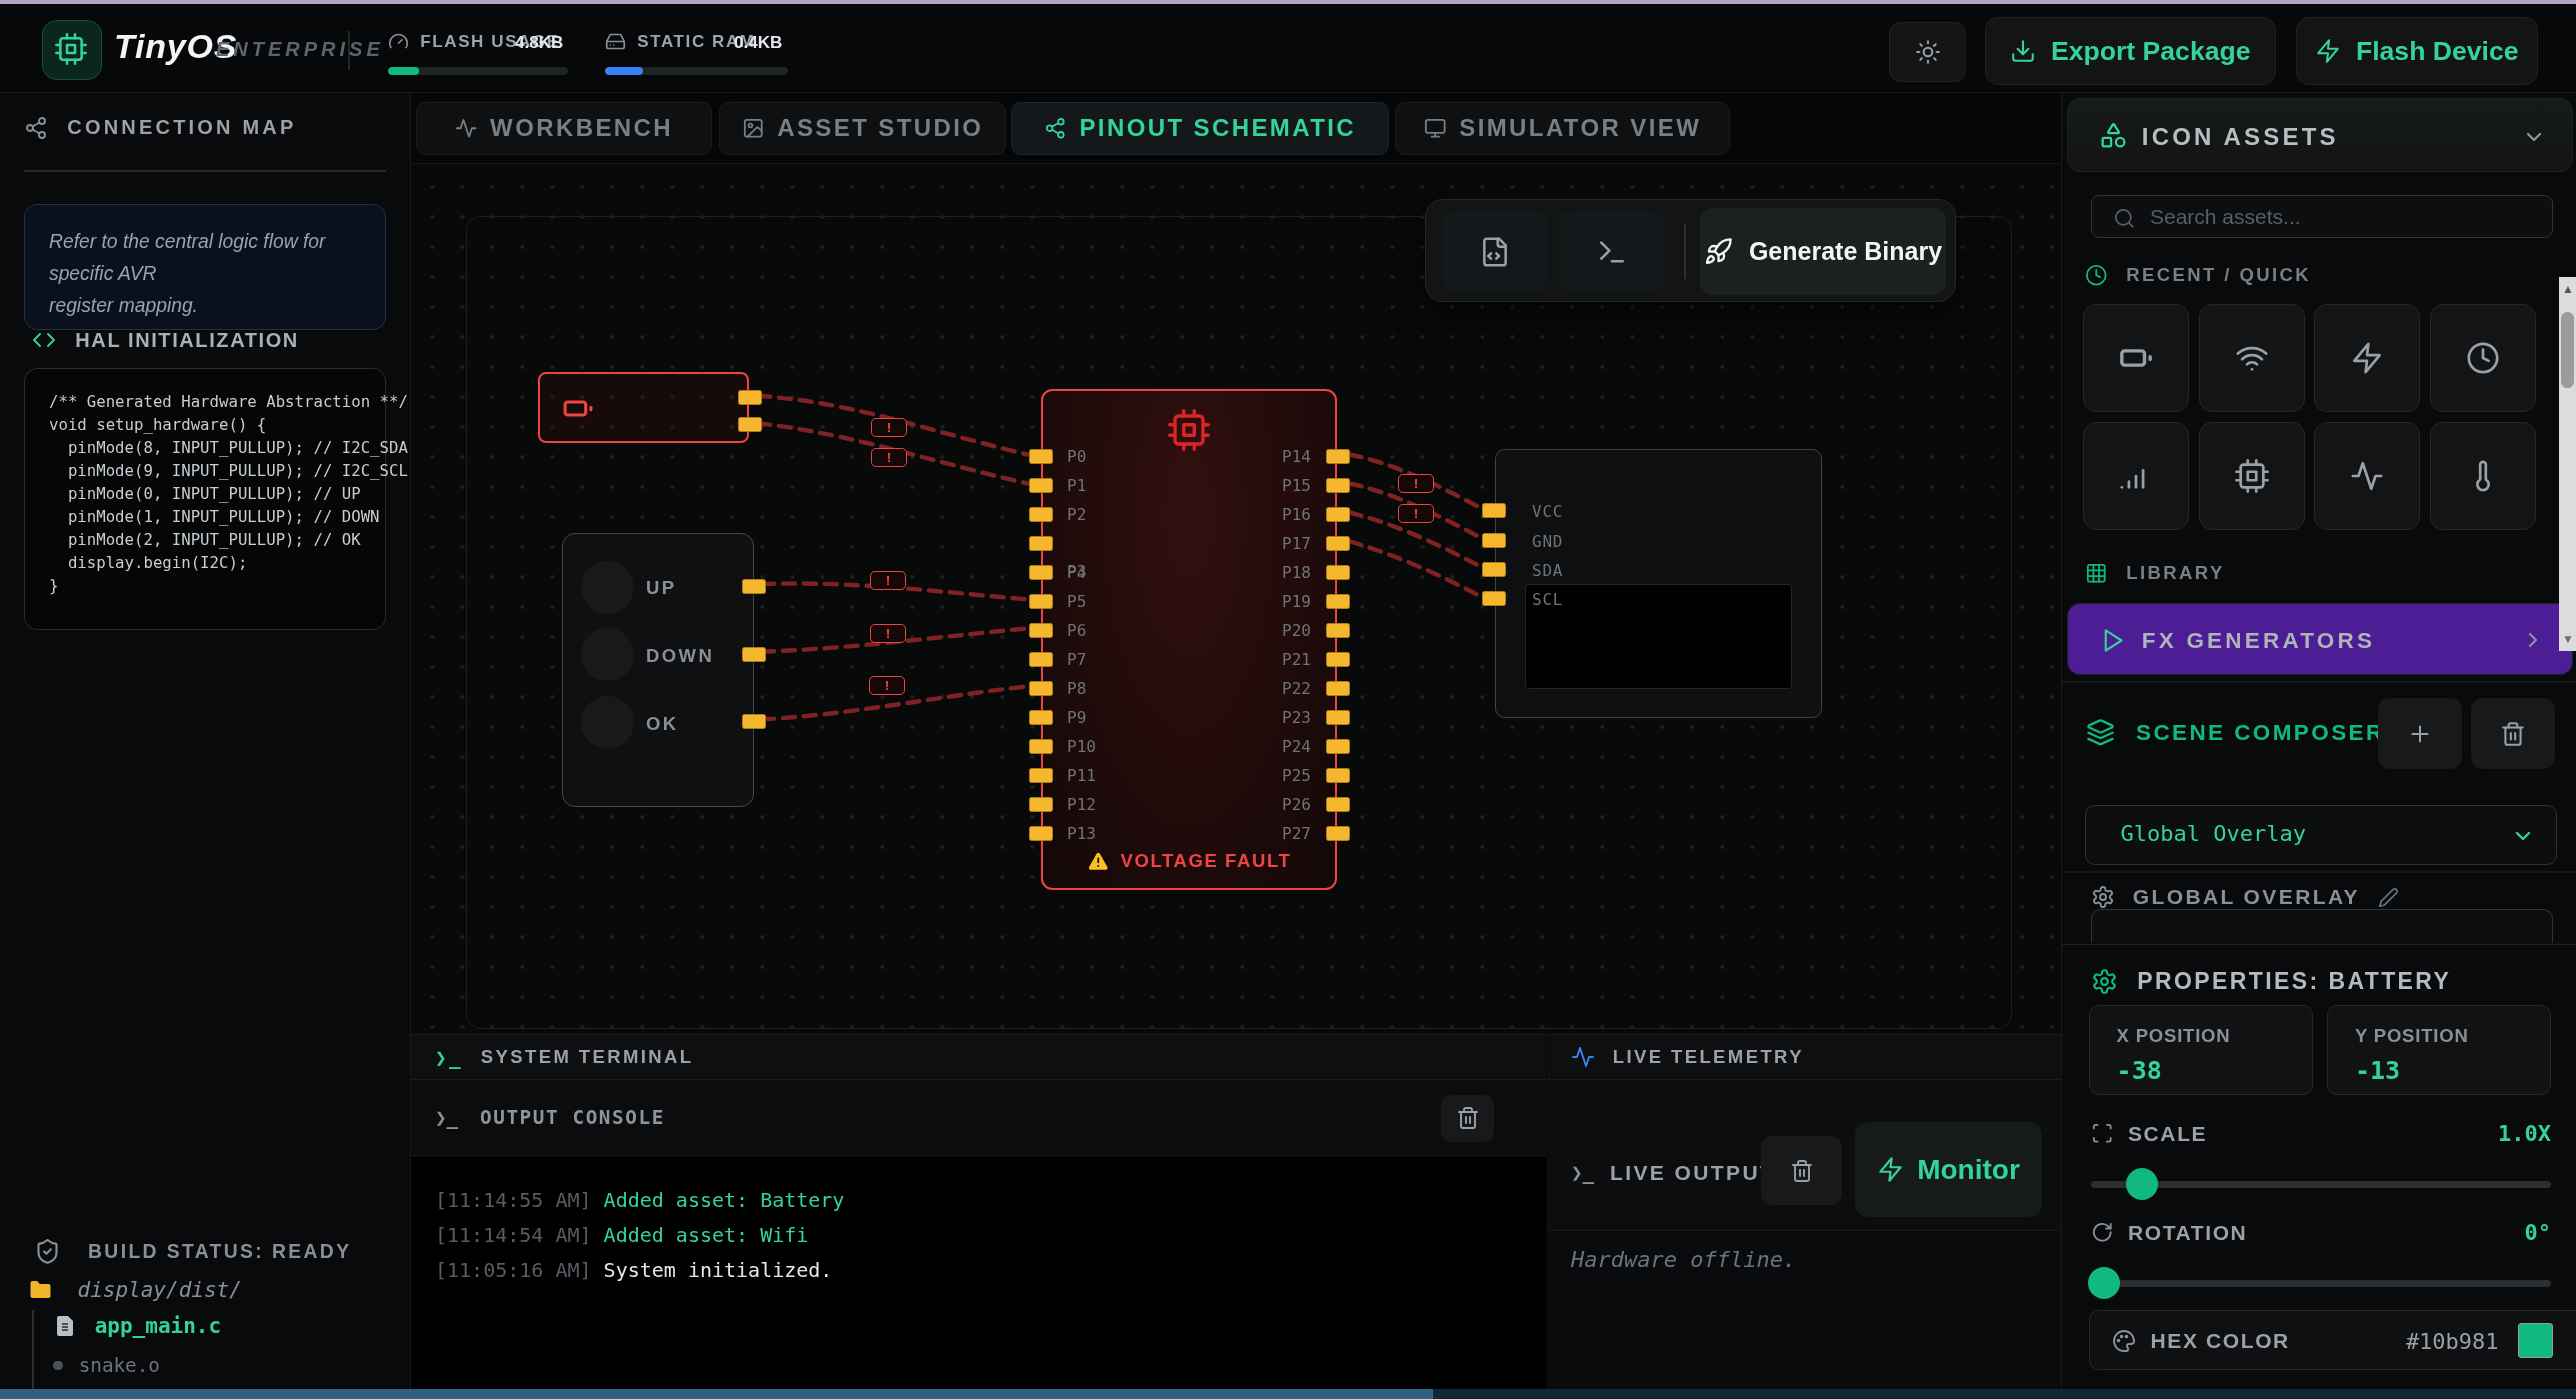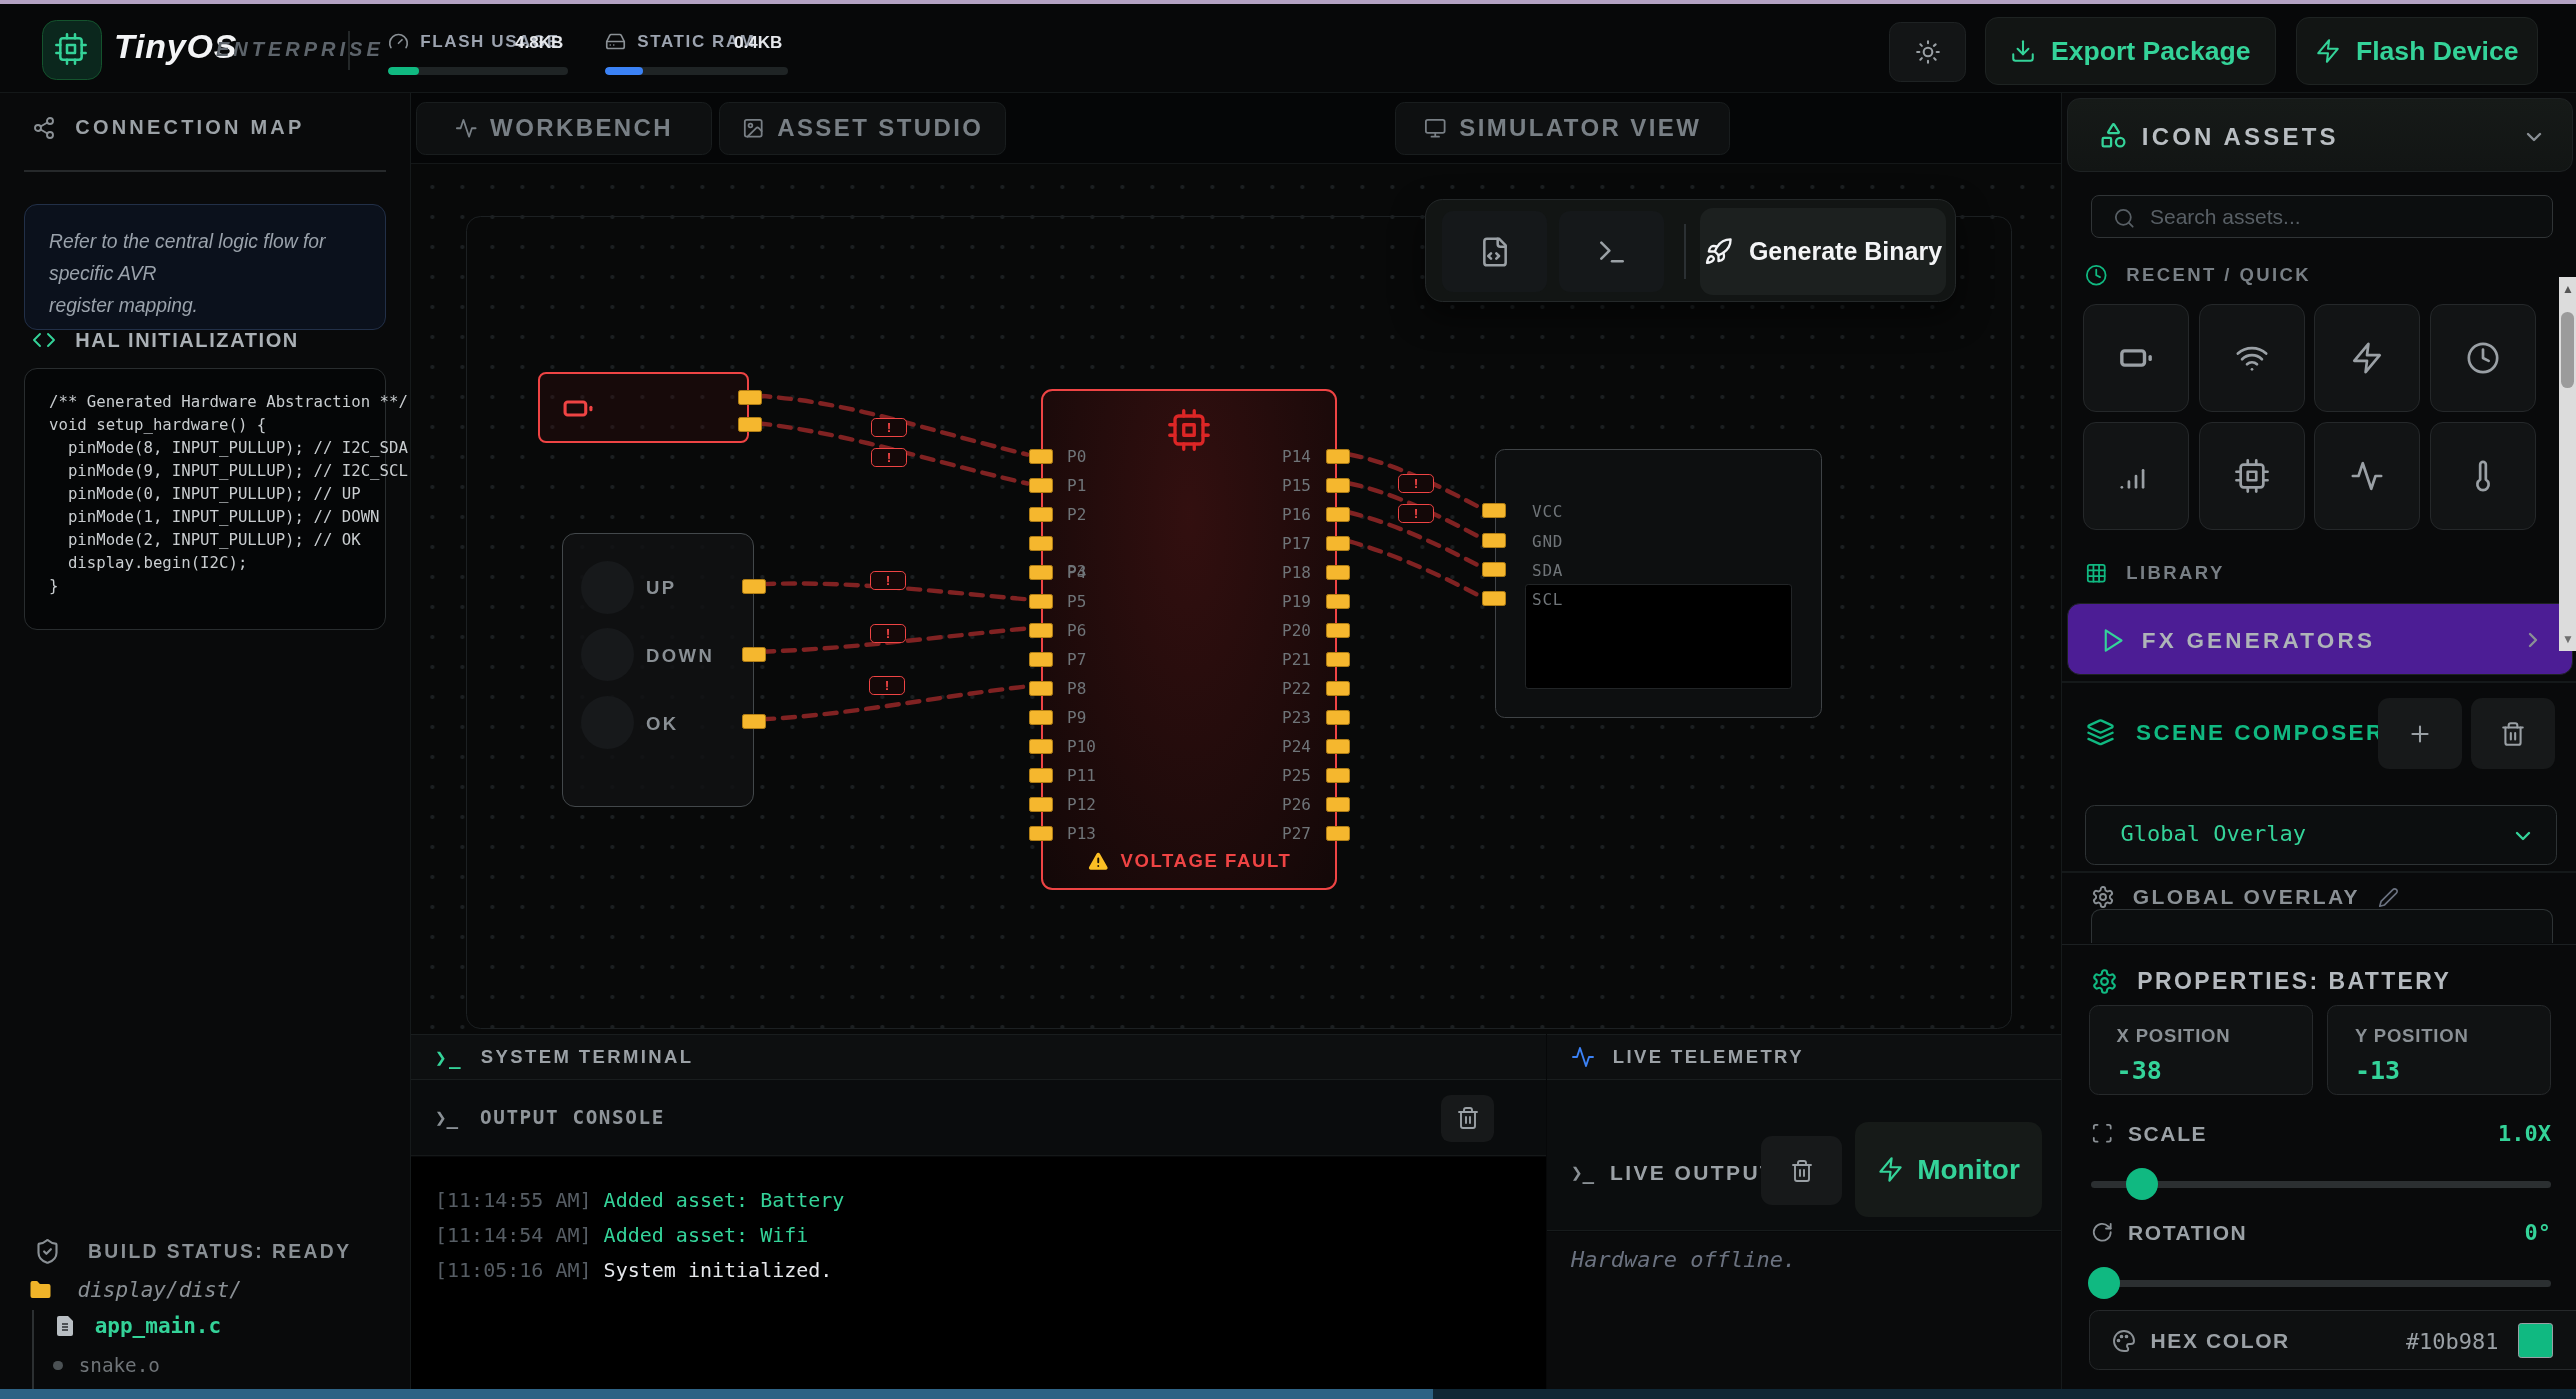--- a/index.html
+++ b/index.html
@@ -265,33 +265,44 @@
   <div class="tab" style="left:308px; width:287px;">
     <span class="ico">
         <svg viewBox="0 0 24 24" fill="none" stroke="currentColor" stroke-width="1.9" stroke-linecap="round" stroke-linejoin="round">
           <rect x="3" y="3" width="18" height="18" rx="2"></rect>
           <circle cx="9" cy="9" r="2"></circle>
           <path d="m21 15-3.086-3.086a2 2 0 0 0-2.828 0L6 21"></path>
         </svg>
       </span>
     <span>ASSET STUDIO</span>
   </div>
+  <div class="tab active" style="left:600px; width:378px;">
+    <span class="ico">
+        <svg viewBox="0 0 24 24" fill="none" stroke="currentColor" stroke-width="1.9" stroke-linecap="round" stroke-linejoin="round">
+          <circle cx="18" cy="5" r="3"></circle>
+          <circle cx="6" cy="12" r="3"></circle>
+          <circle cx="18" cy="19" r="3"></circle>
+          <path d="m8.59 13.51 6.83 3.98M15.41 6.51l-6.83 3.98"></path>
+        </svg>
+      </span>
+    <span>PINOUT SCHEMATIC</span>
+  </div>
   <div class="tab" style="left:984px; width:335px;">
     <span class="ico">
         <svg viewBox="0 0 24 24" fill="none" stroke="currentColor" stroke-width="1.9" stroke-linecap="round" stroke-linejoin="round">
           <rect x="2" y="3" width="20" height="14" rx="2"></rect>
           <path d="M8 21h8M12 17v4"></path>
         </svg>
       </span>
     <span>SIMULATOR VIEW</span>
   </div>
 </div>
 
 <div id="sidebar" class="abs">
-  <div class="side-head" style="left:32px; top:22.5px;">
+  <div class="side-head" style="left:24px; top:22.5px;">
     <span class="ico" style="color:#8a9095;">
         <svg viewBox="0 0 24 24" fill="none" stroke="currentColor" stroke-width="1.9" stroke-linecap="round" stroke-linejoin="round">
           <circle cx="18" cy="5" r="3"></circle>
           <circle cx="6" cy="12" r="3"></circle>
           <circle cx="18" cy="19" r="3"></circle>
           <path d="m8.59 13.51 6.83 3.98M15.41 6.51l-6.83 3.98"></path>
         </svg>
       </span>
     <span>CONNECTION MAP</span>
   </div>

